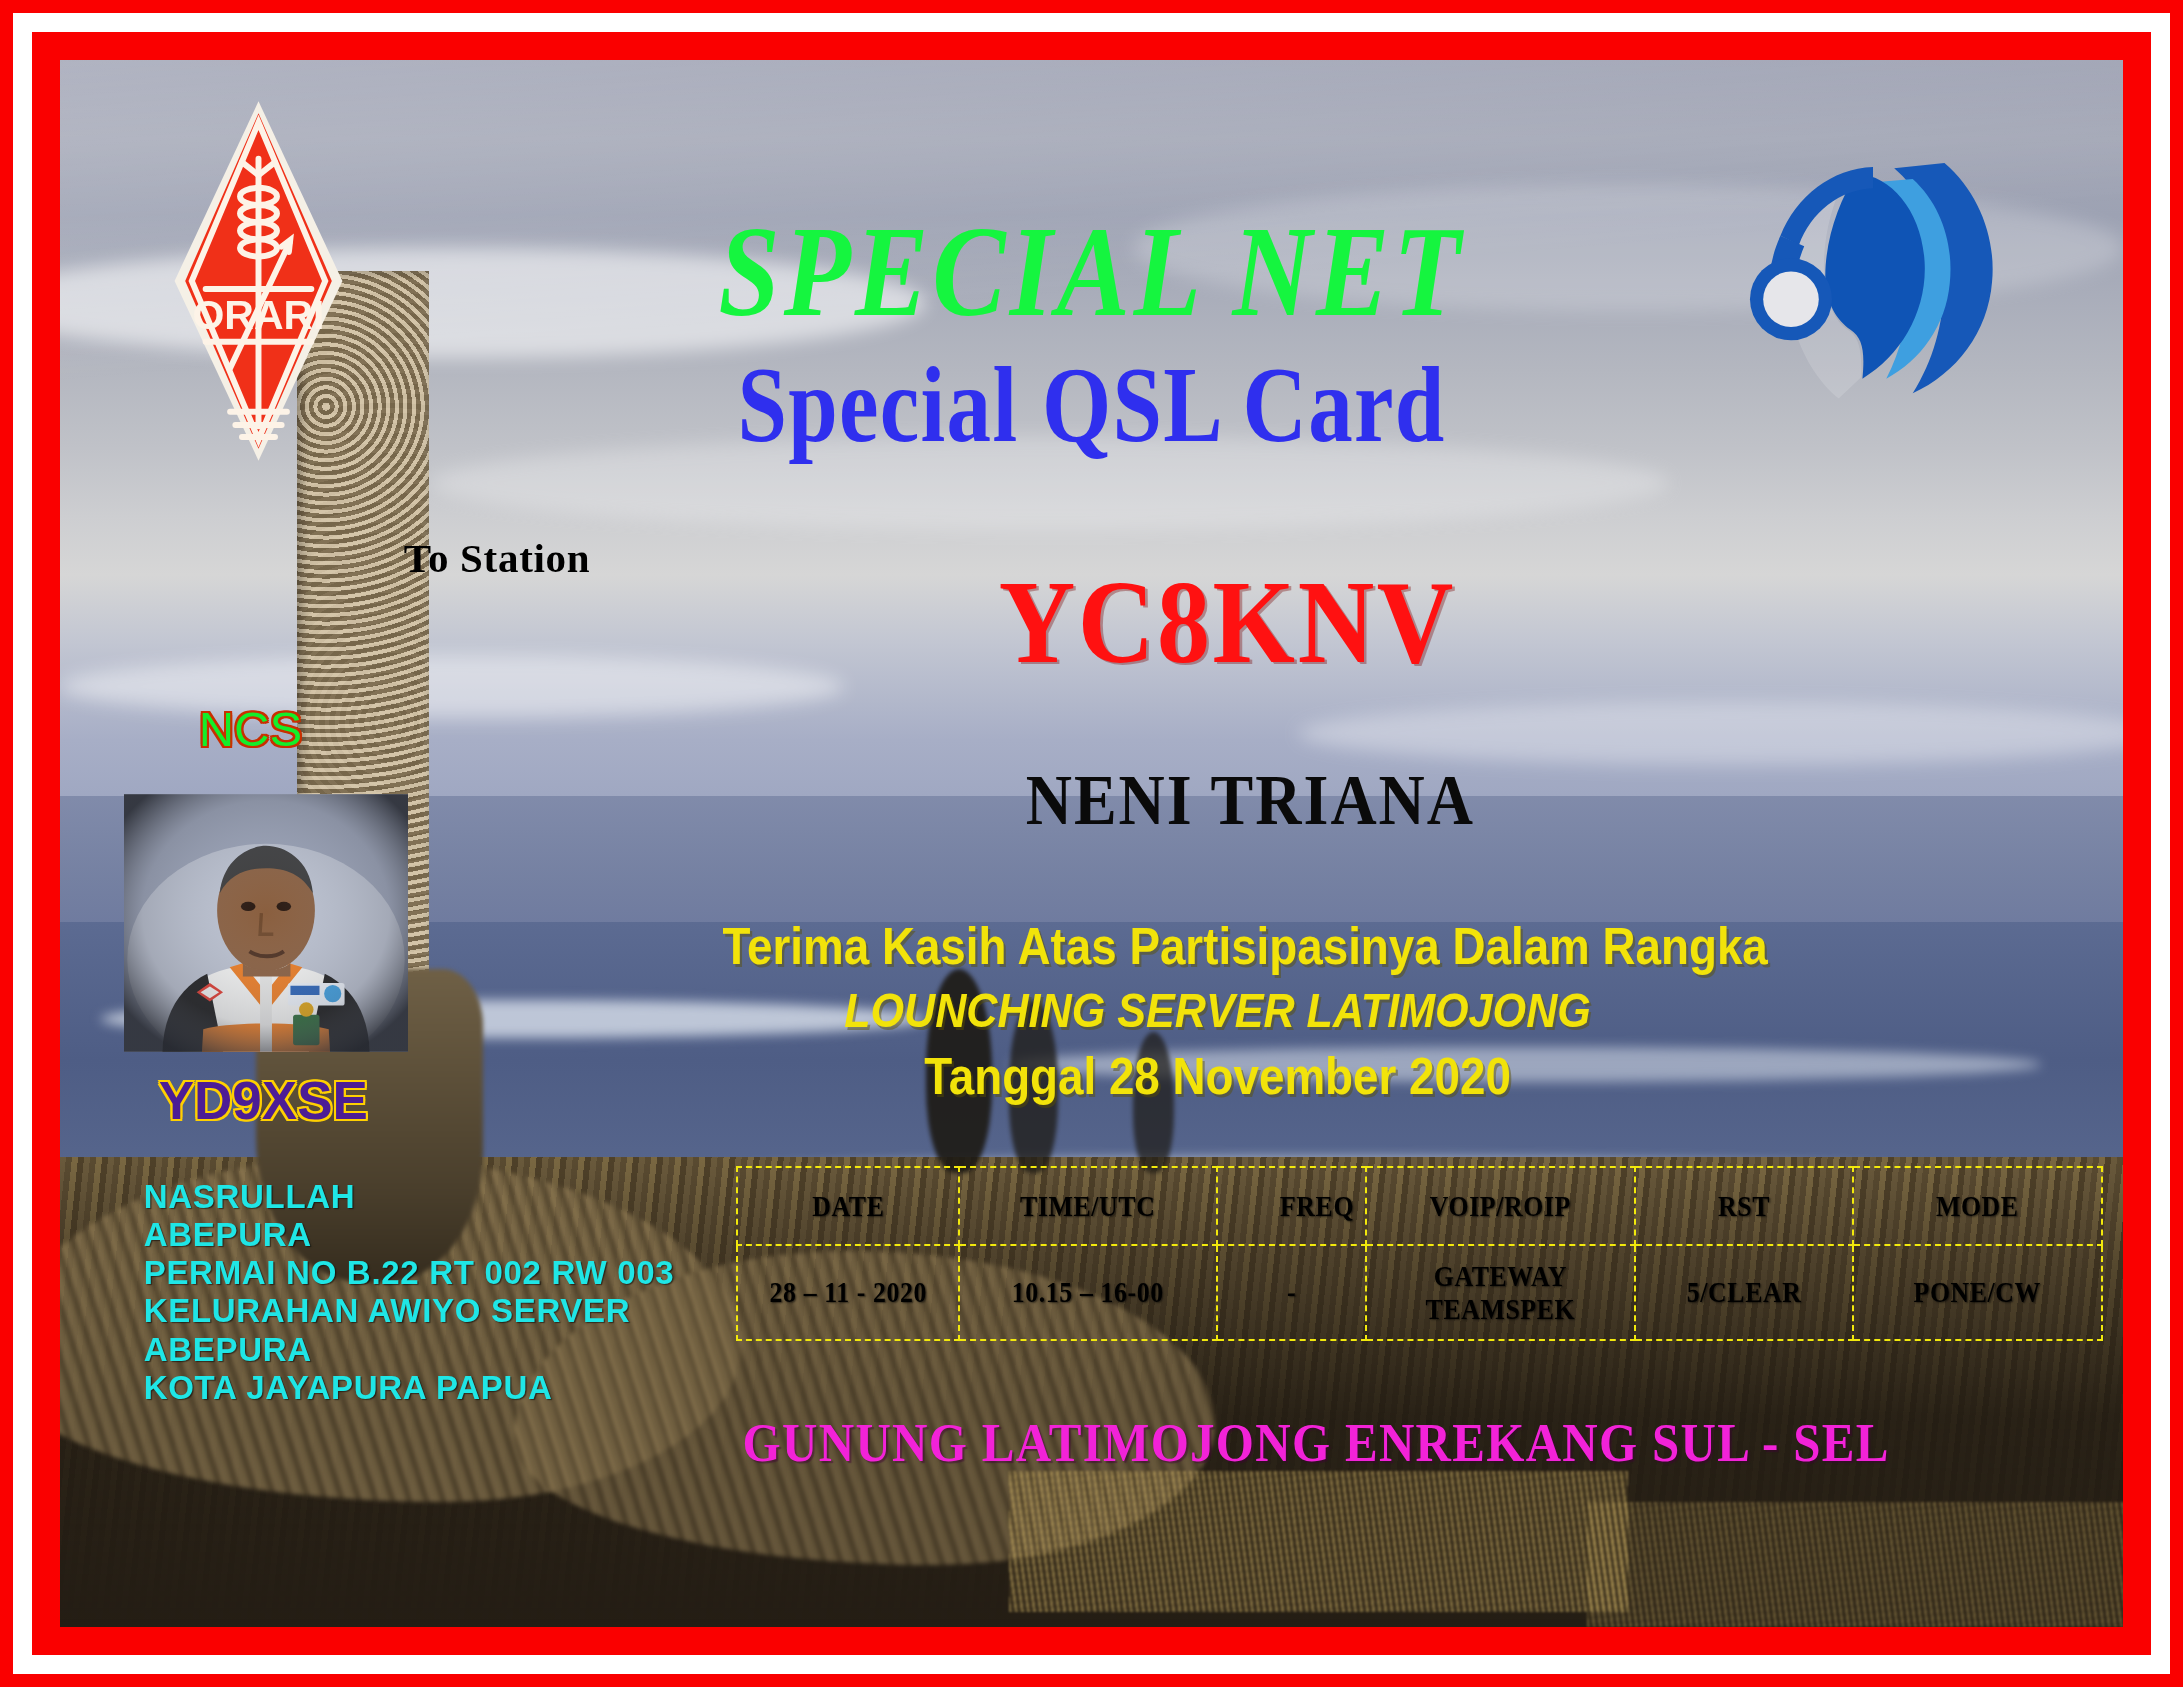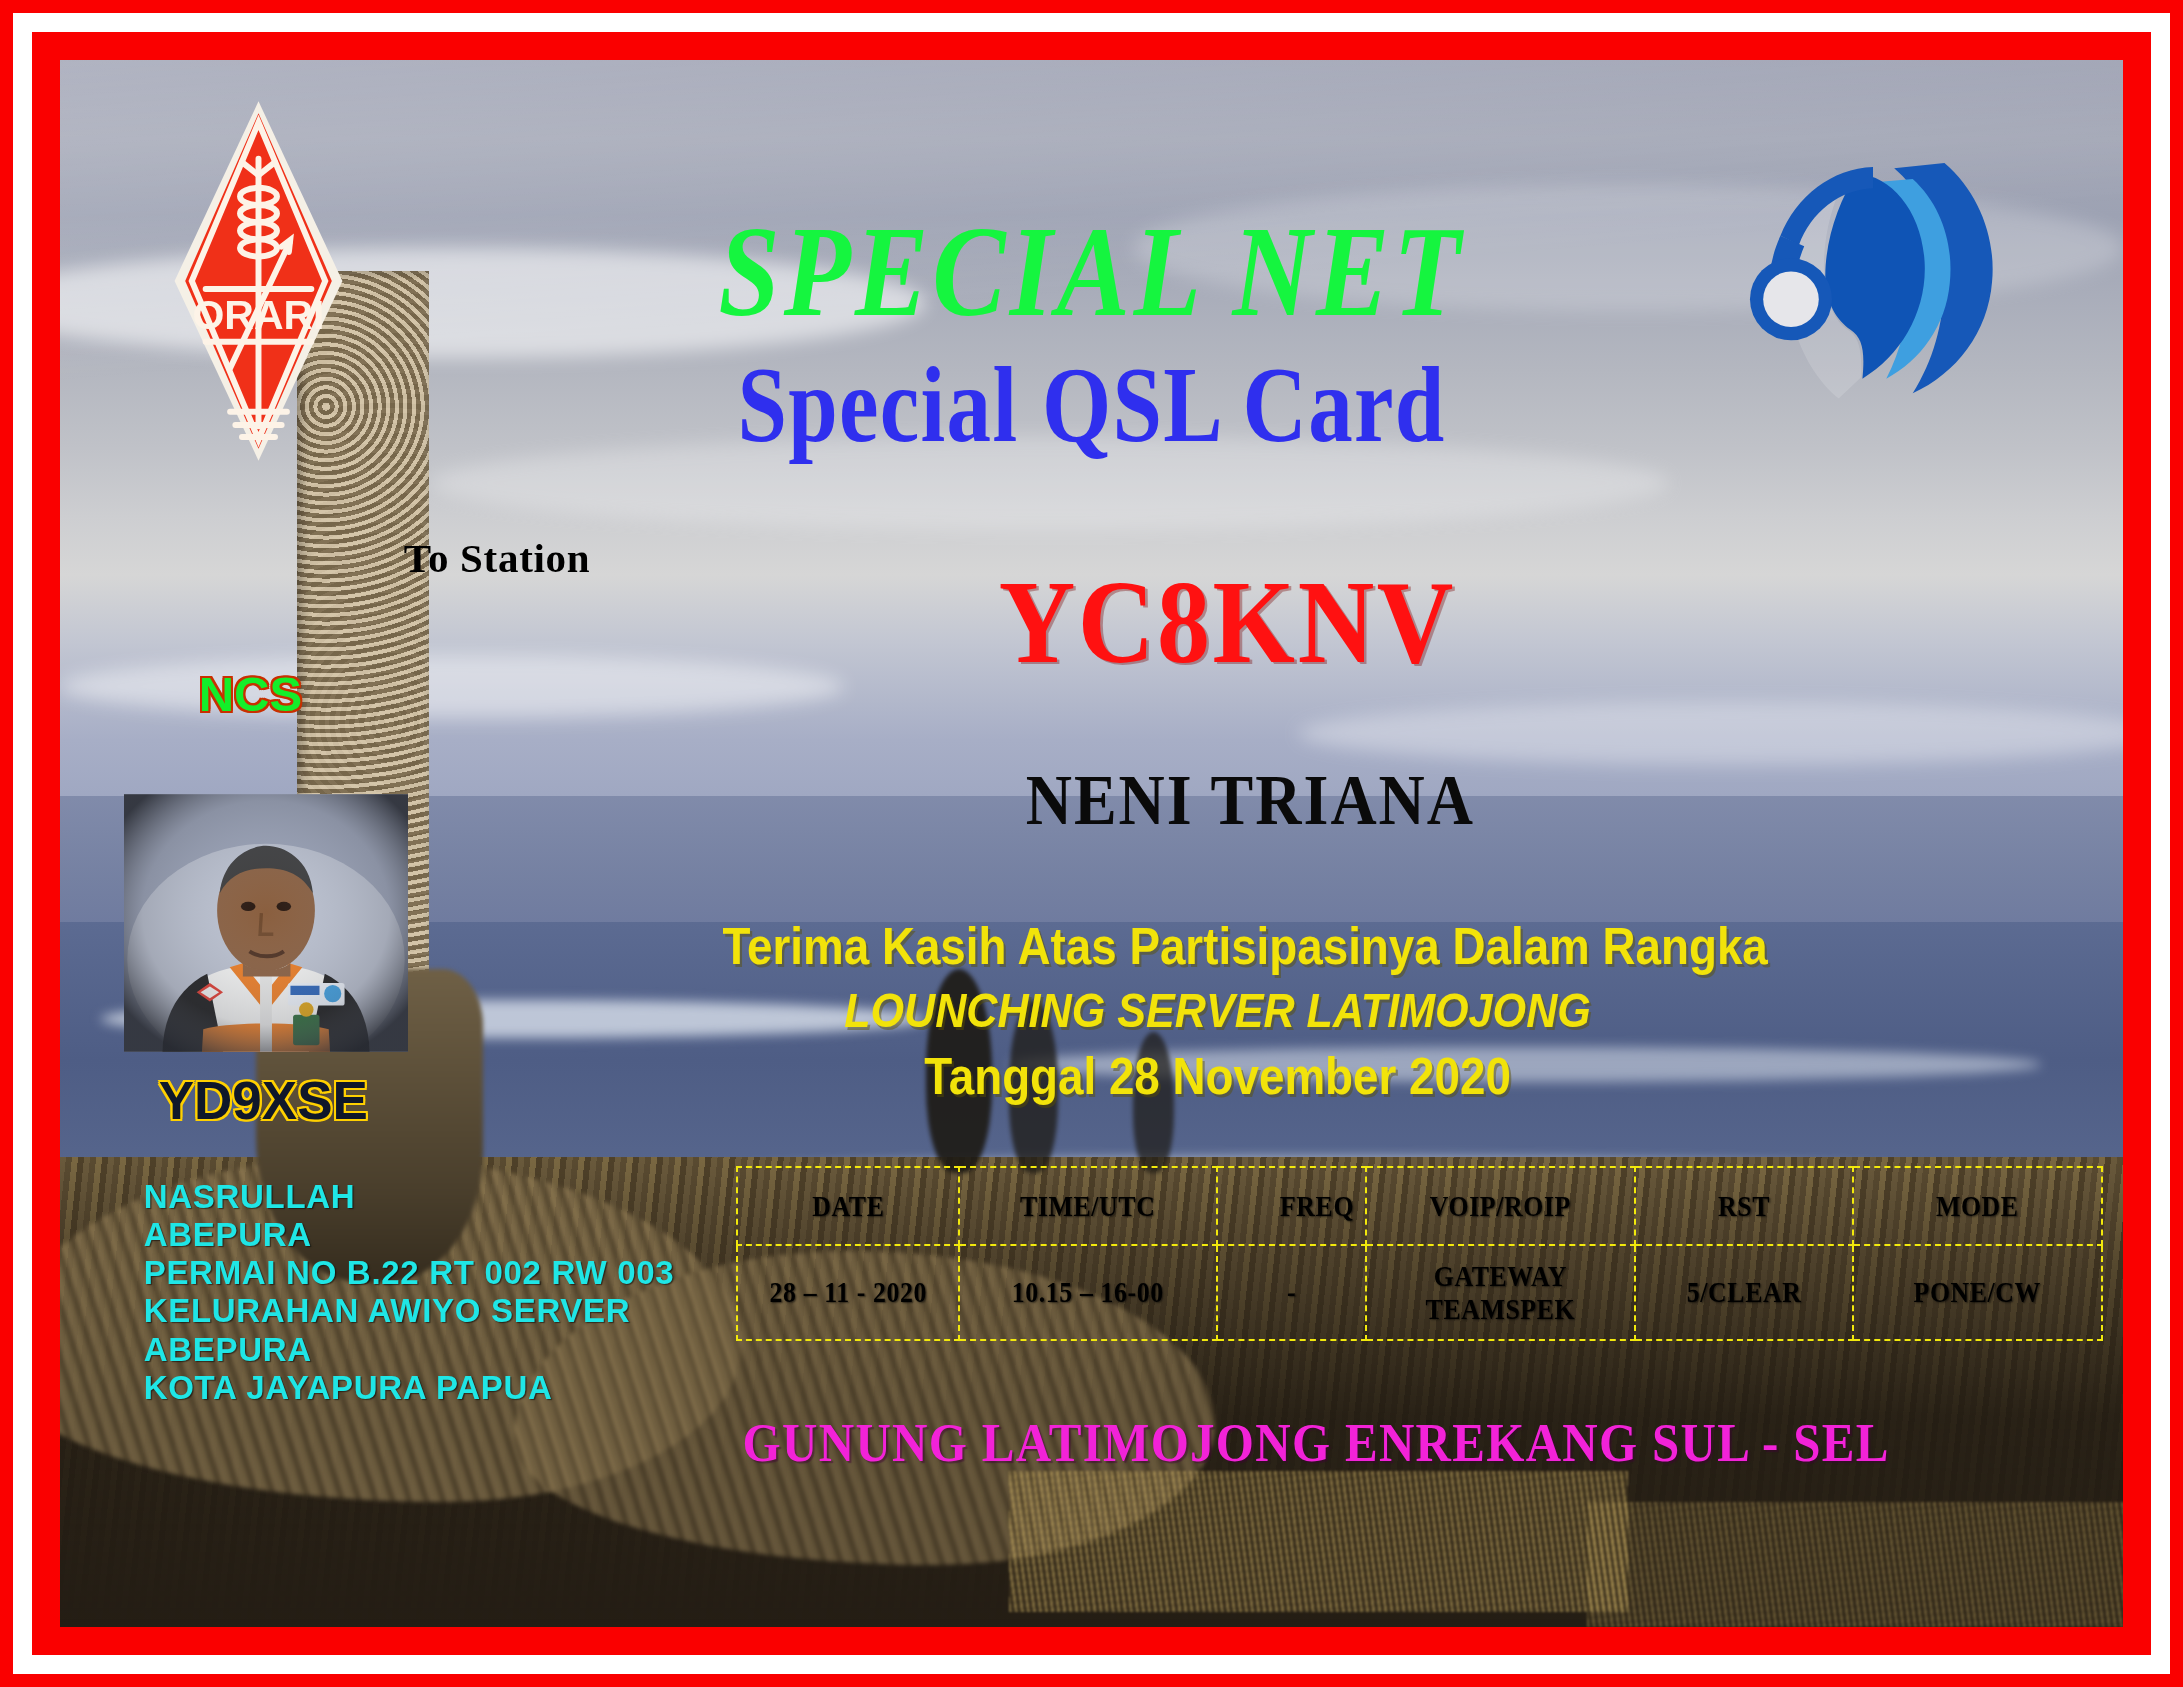--- a/index.html
+++ b/index.html
@@ -135,33 +135,33 @@
     font-family:"Liberation Sans",sans-serif;font-weight:bold;
     color:#f2e30a;text-shadow:2.6px 2.6px 0.7px rgba(90,80,0,.45);
     transform:scaleX(.88);transform-origin:center top;
   }
   #thanks1{left:595px;width:1125px;top:860px;text-align:center;font-size:52px;}
   #thanks2{left:595px;width:1125px;top:926px;text-align:center;font-size:49px;font-style:italic;}
   #thanks3{left:595px;width:1125px;top:990px;text-align:center;font-size:52px;}
 
   
   #ncs-label{
-    left:139px;top:610px;
-    font-family:"Liberation Sans",sans-serif;font-weight:bold;font-size:49px;
+    left:139px;top:645px;
+    font-family:"Liberation Sans",sans-serif;font-weight:normal;font-size:49px;
     color:#14ee2a;
     text-shadow:-2px 0 #c93000,0 2px #c93000,2px 0 #c93000,0 -2px #c93000,
                 -2px -2px #c93000,2px 2px #c93000,-2px 2px #c93000,2px -2px #c93000;
   }
   #ncs-photo{
     position:absolute;left:64px;top:734px;width:284px;height:258px;
   }
   #ncs-call{
     left:99px;top:1014px;
     font-family:"Liberation Sans",sans-serif;font-weight:bold;font-size:53px;
-    color:#0f172a;
+    color:#4c1d95;
     text-shadow:-2px 0 #ffd000,0 2px #ffd000,2px 0 #ffd000,0 -2px #ffd000,
                 -2px -2px #ffd000,2px 2px #ffd000,-2px 2px #ffd000,2px -2px #ffd000;
   }
 
   
   #address-block{position:absolute;left:69px;top:1118px;margin-left:15px;}
   #address-block .aline{
     font-family:"Liberation Sans",sans-serif;font-weight:bold;font-size:33px;
     color:#1fe6e6;letter-spacing:0.7px;line-height:1.16;white-space:nowrap;
     text-shadow:1.3px 1.3px 1.3px rgba(0,0,0,.55);

